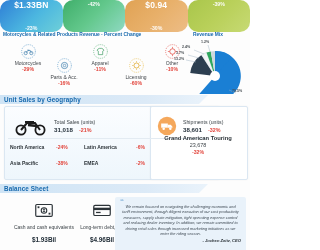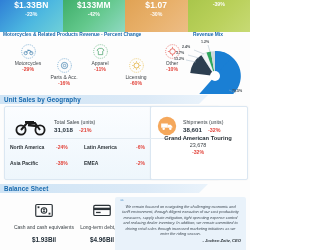--- a/index.html
+++ b/index.html
@@ -6,21 +6,21 @@
   body{
     width:250px;height:250px;overflow:hidden;
     background:#ffffff;
     font-family:"Liberation Sans",sans-serif;
     -webkit-font-smoothing:antialiased;
   }
   .page{position:relative;width:250px;height:250px;background:#fdfdfd;}
 
   
   .kpi-strip{display:flex;width:250px;height:32px;}
-  .kpi{flex:1;display:flex;flex-direction:column;align-items:center;justify-content:flex-start;color:#fff;}
+  .kpi{flex:1;display:flex;flex-direction:column;align-items:center;justify-content:space-between;color:#fff;border-radius:10px;}
   .kpi-val{font-size:8.5px;font-weight:bold;letter-spacing:.1px;line-height:10px;}
   .kpi-delta{font-size:5.2px;font-weight:bold;line-height:8px;opacity:.95;}
   .k0{background:linear-gradient(135deg,#2f7fd6 0%,#4cb7e0 55%,#6fd0d8 100%);}
   .k1{background:linear-gradient(135deg,#3fae6a 0%,#63c88c 50%,#8fd9c2 100%);}
   .k2{background:linear-gradient(135deg,#e0a254 0%,#e8b06a 50%,#edbd86 100%);}
   .k3{background:linear-gradient(135deg,#a9c64b 0%,#b9d05a 50%,#c7da74 100%);}
 
   
   .band{position:relative;height:9px;margin-top:2px;}
   .band-bar{position:absolute;left:0;top:0;height:9px;width:208px;
@@ -80,25 +80,24 @@
 <body>
 
 <div class="page">
 
   <div class="kpi-strip">
     <div class="kpi k0">
       <div class="kpi-val">$1.33BN</div>
       <div class="kpi-delta">-23%</div>
     </div>
     <div class="kpi k1">
-      <div class="kpi-val">$133MM</div>
       <div class="kpi-delta">-42%</div>
     </div>
     <div class="kpi k2">
-      <div class="kpi-val">$1.07</div>
+      <div class="kpi-val">$0.94</div>
       <div class="kpi-delta">-30%</div>
     </div>
     <div class="kpi k3">
       <div class="kpi-delta">-39%</div>
     </div>
   </div>
 
   <div style="position:relative;height:6px;">
     <div style="position:absolute;left:3px;top:0;font-size:4.9px;font-weight:bold;color:#1769ad;">Motorcycles &amp; Related Products Revenue - Percent Change</div>
     <div style="position:absolute;left:193px;top:0;font-size:4.9px;font-weight:bold;color:#1769ad;">Revenue Mix</div>

